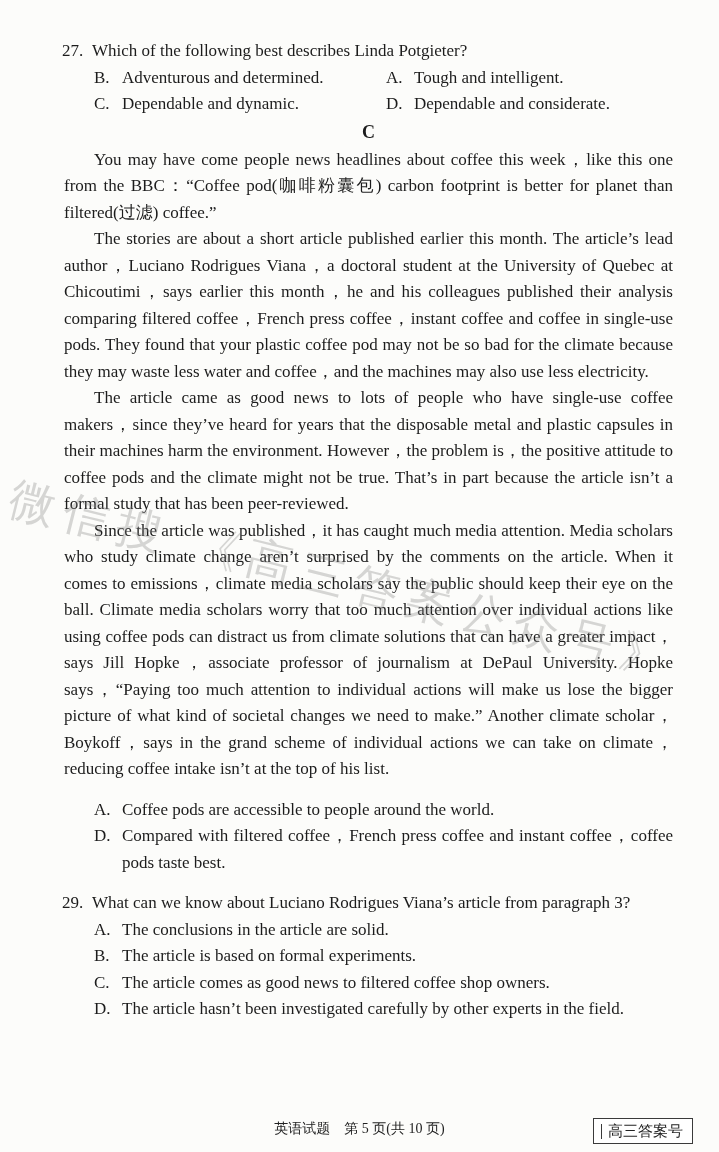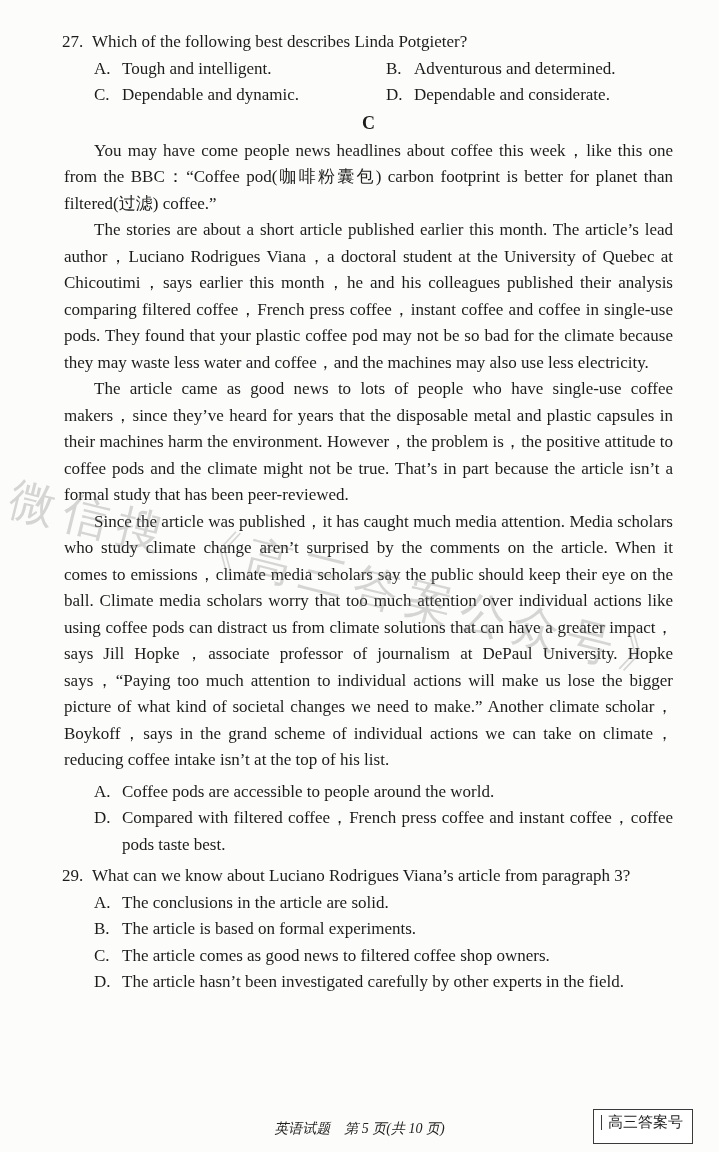--- a/index.html
+++ b/index.html
@@ -16,21 +16,21 @@
     background: #fcfcfa;
     padding: 24px 46px 0 64px;
     overflow: hidden;
   }
   .txt {
     font-size: 17px;
     line-height: 26.5px;
     text-align: justify;
   }
   
-  .question { margin-top: 5px; }
+  .question { margin-top: 14px; }
   .q-line { }
   .q-num { display: inline-block; width: 30px; margin-left: -2px; }
   
   .opts-grid {
     margin-left: 30px;
     display: grid;
     grid-template-columns: 292px 1fr;
   }
   
   .opts-stack { margin-left: 30px; }
@@ -61,30 +61,29 @@
     pointer-events: none;
     z-index: 5;
   }
   
   .footer {
     position: absolute;
     left: 0; right: 0; bottom: 14px;
     text-align: center;
     font-size: 14px;
     color: #222;
-    font-style: italic;
   }
   
   .badge {
     position: absolute;
     right: 26px;
     bottom: 8px;
     border: 1.5px solid #3a3a3a;
     background: #fff;
-    padding: 3px 9px 11px 7px;
+    padding: 3px 9px 2px 7px;
     font-size: 15px;
     font-family: "DejaVu Sans", sans-serif;
     color: #222;
     display: flex;
     align-items: center;
   }
   .badge-bar {
     display: inline-block;
     width: 1.5px;
     height: 15px;
@@ -95,22 +94,22 @@
 </head>
 <body>
 
 <div class="page">
 
   <div class="watermark">微信搜 《高三答案公众号》</div>
 
   <div class="question txt">
     <div class="q-line"><span class="q-num">27.</span><span>Which of the following best describes Linda Potgieter?</span></div>
     <div class="opts-grid">
+      <div class="opt"><span class="opt-label">B.</span><span>Adventurous and determined.</span></div>
       <div class="opt"><span class="opt-label">A.</span><span>Tough and intelligent.</span></div>
-      <div class="opt"><span class="opt-label">B.</span><span>Adventurous and determined.</span></div>
       <div class="opt"><span class="opt-label">C.</span><span>Dependable and dynamic.</span></div>
       <div class="opt"><span class="opt-label">D.</span><span>Dependable and considerate.</span></div>
     </div>
   </div>
 
   <div class="section-heading">C</div>
 
   <div>
     <p class="para txt">You may have come people news headlines about coffee this week，like this one from the BBC：“Coffee pod(咖啡粉囊包) carbon footprint is better for planet than filtered(过滤) coffee.”</p>
     <p class="para txt">The stories are about a short article published earlier this month. The article’s lead author，Luciano Rodrigues Viana，a doctoral student at the University of Quebec at Chicoutimi，says earlier this month，he and his colleagues published their analysis comparing filtered coffee，French press coffee，instant coffee and coffee in single-use pods. They found that your plastic coffee pod may not be so bad for the climate because they may waste less water and coffee，and the machines may also use less electricity.</p>

